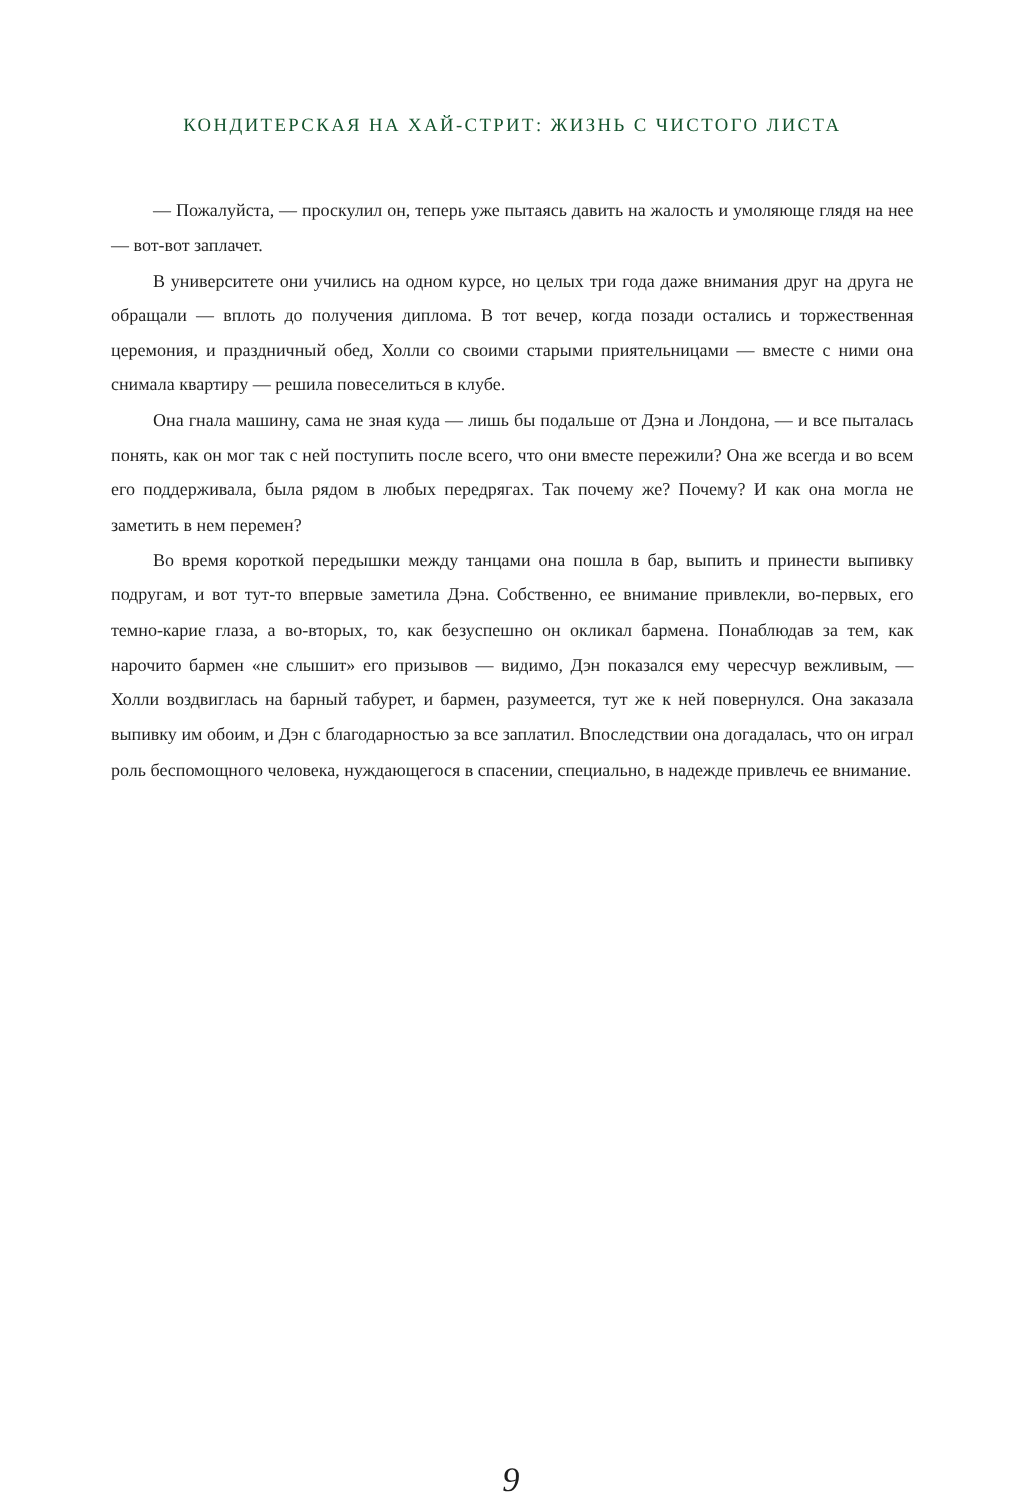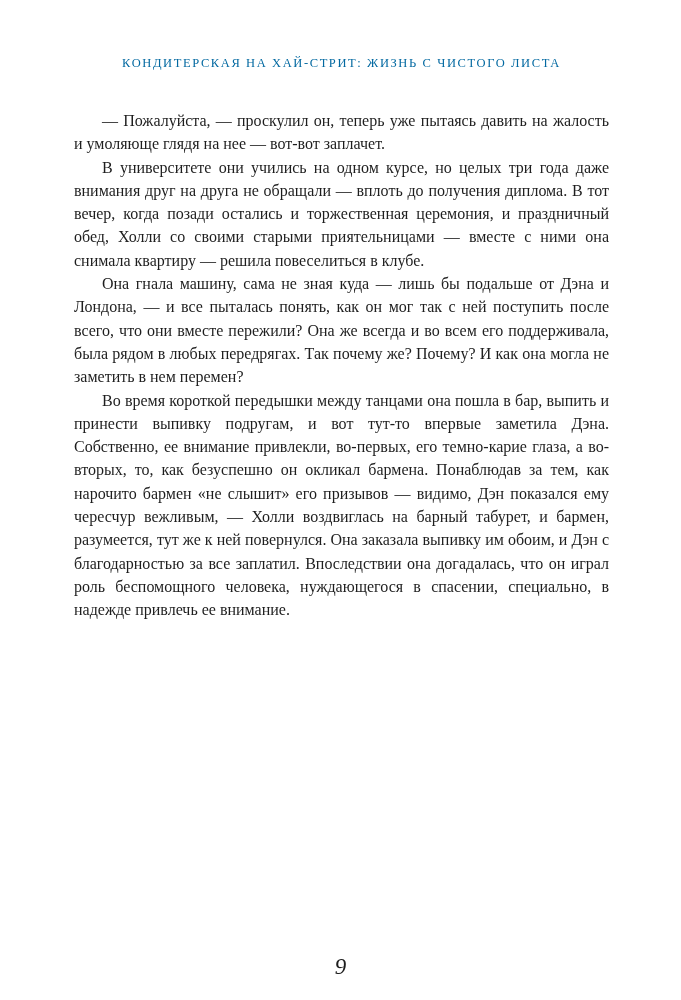--- a/index.html
+++ b/index.html
@@ -16,32 +16,32 @@
       position: relative;
     }
     .page {
       box-sizing: border-box;
       width: 681px;
       height: 1000px;
       padding: 0 72px 0 74px;
       position: relative;
     }
     .running-head {
-      margin-top: 56px;
+      margin-top: 76px;
       text-align: center;
       font-size: 12.5px;
       letter-spacing: 1.6px;
-      color: #0369a1;
+      color: #14532d;
       font-weight: 400;
       text-transform: uppercase;
       white-space: nowrap;
     }
     .text-block {
       margin-top: 38px;
-      font-size: 16px;
+      font-size: 12px;
       line-height: 23.3px;
       text-align: justify;
       hyphens: auto;
       -webkit-hyphens: auto;
     }
     .text-block p {
       margin: 0;
       padding: 0;
       text-indent: 28px;
     }

